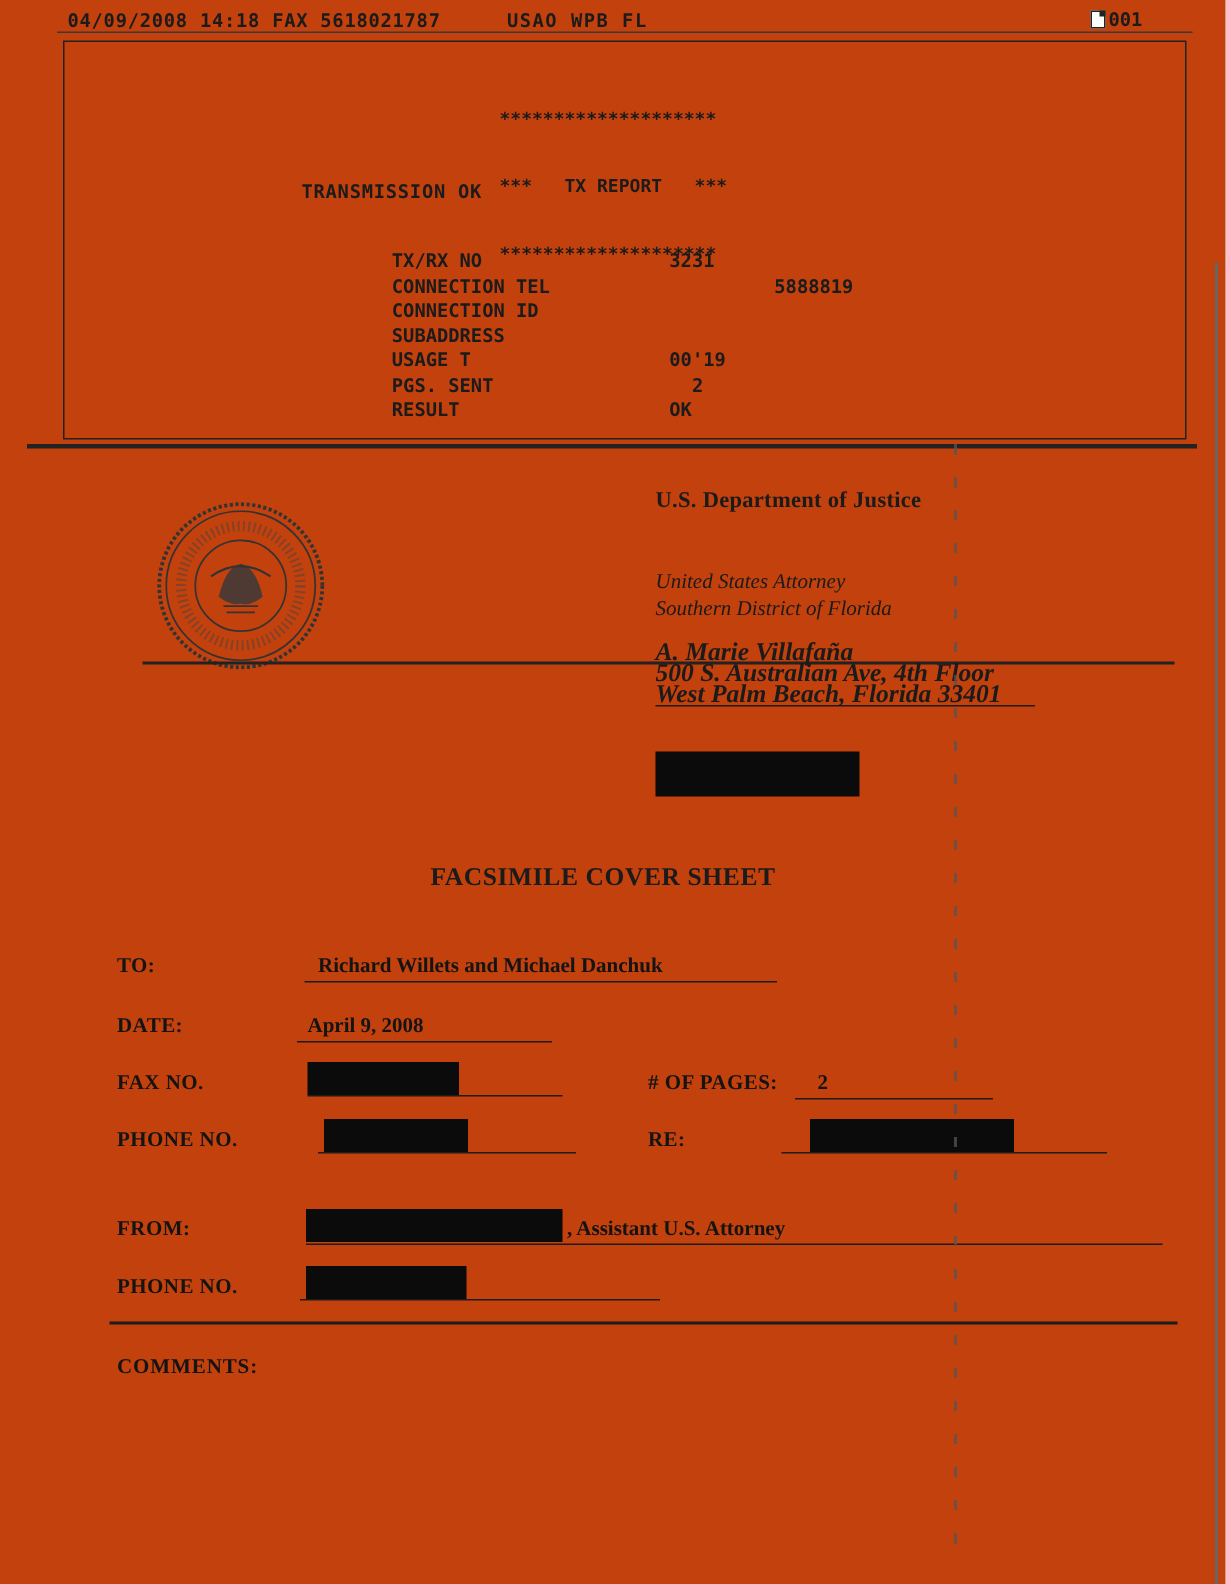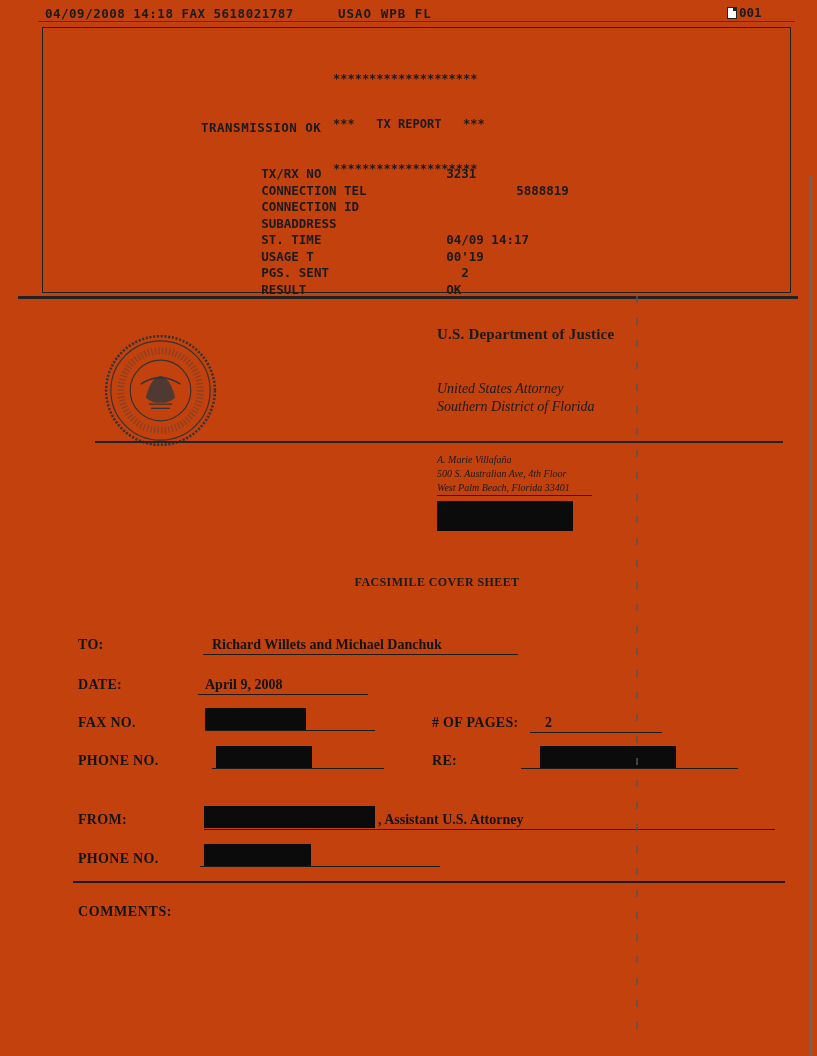--- a/index.html
+++ b/index.html
@@ -29,27 +29,27 @@
   .tx-val { display:inline-block; white-space:pre; }
   .tx-val-indent { margin-left:70px; }
   .big-rule { position:absolute; left:18px; top:296px; width:780px; height:2.5px; background:#222; }
 
   
   .seal { position:absolute; left:103px; top:333px; width:115px; height:115px; }
   .dept   { position:absolute; left:437px; top:326px; font-size:15px; font-weight:bold; letter-spacing:.2px; }
   .usatty { position:absolute; left:437px; top:381px; font-size:14px; font-style:italic; }
   .sdfl   { position:absolute; left:437px; top:399px; font-size:14px; font-style:italic; }
   .lh-rule { position:absolute; left:95px; top:441px; width:688px; height:1.6px; background:#222; }
-  .contact { position:absolute; left:437px; top:453px; font-size:10px; font-style:italic; line-height:14px; }
+  .contact { position:absolute; left:437px; top:428px; font-size:17px; font-style:italic; line-height:14px;font-weight:bold; }
   .contact .ul { border-bottom:1.2px solid #1c1c1c; display:inline-block; padding-right:22px; }
   .redact { position:absolute; background:#0b0b0b; }
 
   
-  .fax-title { position:absolute; left:287px; top:575px; width:300px; text-align:center;
-               font-family:"Liberation Serif", serif; font-size:12px; font-weight:bold; letter-spacing:.4px; }
+  .fax-title { position:absolute; left:287px; top:575px; width:300px; text-align:left;
+               font-family:"Liberation Serif", serif; font-size:17px; font-weight:bold; letter-spacing:.4px; }
   .flabel { position:absolute; font-family:Liberation Serif, serif; font-size:14px; font-weight:bold; letter-spacing:.3px; color:#141414; }
   .fvalue { position:absolute; font-family:"Liberation Serif", serif; font-size:14px; font-weight:bold; color:#141414; }
   .uline  { position:absolute; border-bottom:1.6px solid #1c1c1c; height:1px; }
 
   
   .v-dash { position:absolute; left:636px; top:296px; width:2px; height:740px;
             background:repeating-linear-gradient(to bottom,#555 0 7px,transparent 7px 22px); opacity:.75; }
   .v-edge { position:absolute; left:810px; top:175px; width:1.6px; height:881px; background:#666; }
 </style>
 </head>
@@ -77,23 +77,20 @@
         <span class="tx-lbl">TX/RX NO</span><span class="tx-val">3231</span>
       </div>
       <div class="tx-row">
         <span class="tx-lbl">CONNECTION TEL</span><span class="tx-val tx-val-indent">5888819</span>
       </div>
       <div class="tx-row">
         <span class="tx-lbl">CONNECTION ID</span><span class="tx-val"></span>
       </div>
       <div class="tx-row">
         <span class="tx-lbl">SUBADDRESS</span><span class="tx-val"></span>
-      </div>
-      <div class="tx-row">
-        <span class="tx-lbl">ST. TIME</span><span class="tx-val">04/09 14:17</span>
       </div>
       <div class="tx-row">
         <span class="tx-lbl">USAGE T</span><span class="tx-val">00'19</span>
       </div>
       <div class="tx-row">
         <span class="tx-lbl">PGS. SENT</span><span class="tx-val">  2</span>
       </div>
       <div class="tx-row">
         <span class="tx-lbl">RESULT</span><span class="tx-val">OK</span>
       </div>

